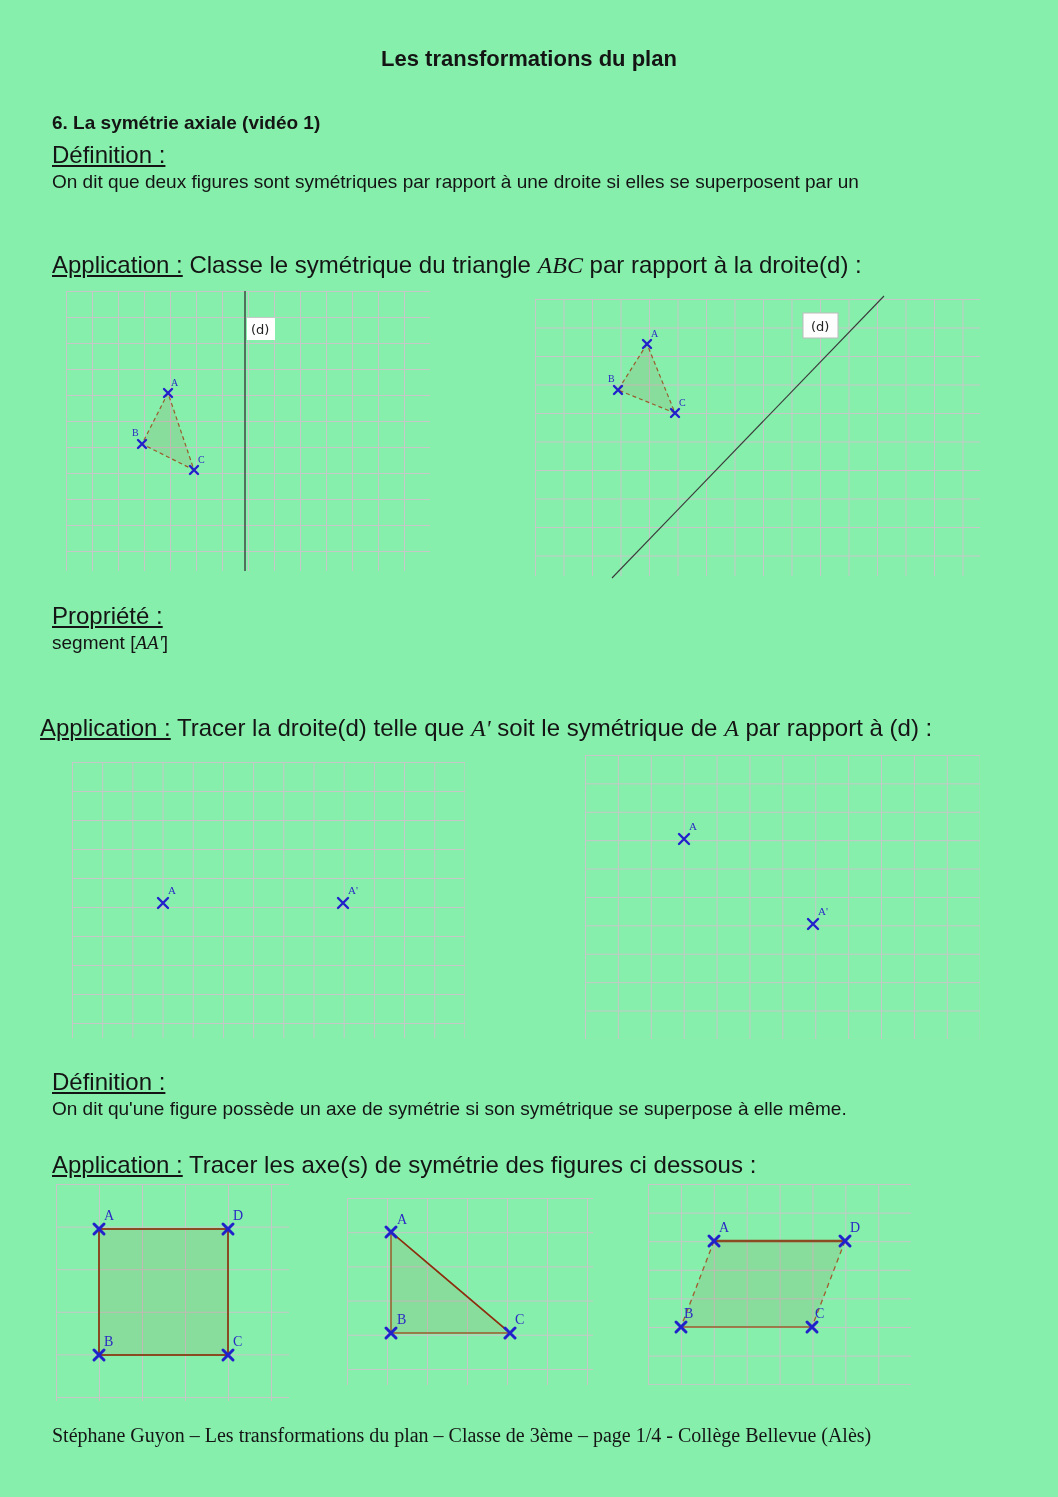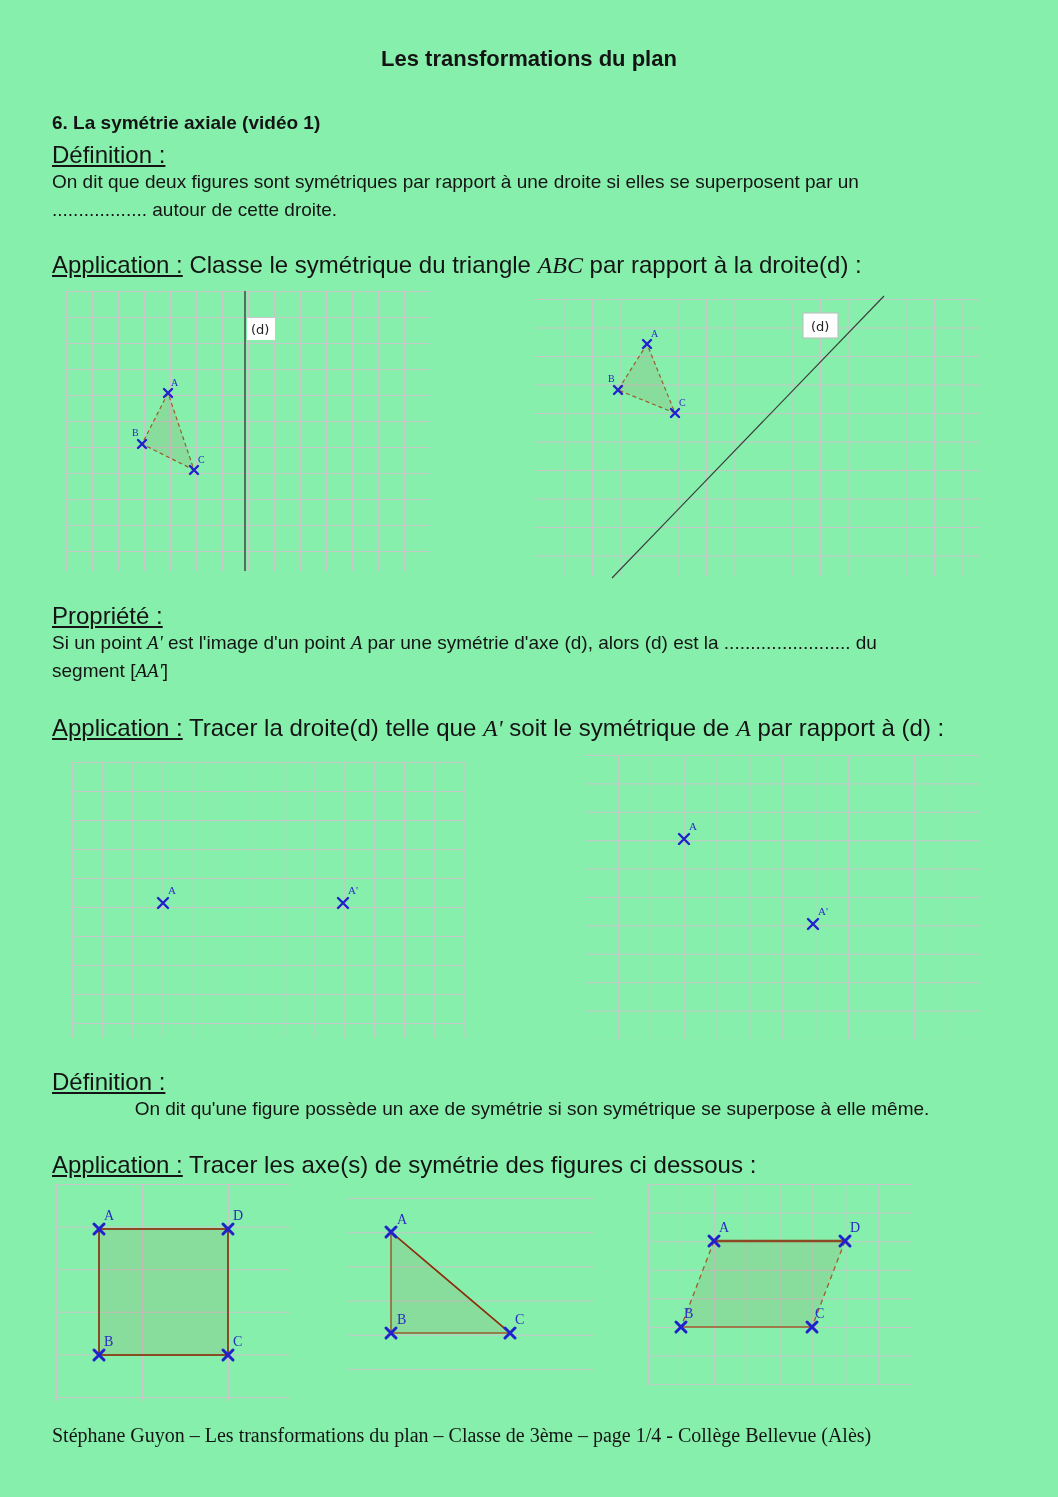--- a/index.html
+++ b/index.html
@@ -43,21 +43,20 @@
 
   <div class="abs title">Les transformations du plan</div>
 
   <div class="abs h-bold" style="left:52px; top:112px;">6. La symétrie axiale (vidéo 1)</div>
 
   <div class="abs body-text" style="left:52px; top:141px;">
     <span class="u">Définition :</span>
   </div>
   <div class="abs para" style="left:52px; top:168px; width:960px;">
     <div>On dit que deux figures sont symétriques par rapport à une droite si elles se superposent par un</div>
-    <div>.................. autour de cette droite.</div>
   </div>
 
   <div class="abs body-text" style="left:52px; top:251px;">
     <span class="u">Application :</span><span> Classe le symétrique du triangle </span><span class="math">ABC</span><span> par rapport à la droite(d) :</span>
   </div>
 
   <div class="grid" style="left:66px; top:291px; width:364px; height:280px; background-size:26px 26px;">
     <svg width="364" height="280" viewBox="0 0 364 280">
       <line x1="179" y1="0" x2="179" y2="280" stroke="#3c3c3c" stroke-width="1.4"></line>
       <rect x="181" y="27" width="28" height="22" fill="#ffffff"></rect>
@@ -98,25 +97,24 @@
       <text x="116" y="38" class="glabel">A</text>
       <text x="73" y="83" class="glabel">B</text>
       <text x="144" y="107" class="glabel">C</text>
     </svg>
   </div>
 
   <div class="abs body-text" style="left:52px; top:602px;">
     <span class="u">Propriété :</span>
   </div>
   <div class="abs para" style="left:52px; top:629px; width:960px;">
-    <div><span>Si un point </span><span class="math">A'</span><span> est l'image d'un point </span><span class="math">A</span><span> par une symétrie d'axe (d), alors (d) est la ........................ du</span></div>
     <div><span>segment [</span><span class="math">AA'</span><span>]</span></div>
   </div>
 
-  <div class="abs body-text" style="left:52px; top:714px;">
+  <div class="abs body-text" style="left:40px; top:714px;">
     <span class="u">Application :</span><span> Tracer la droite(d) telle que </span><span class="math">A'</span><span> soit le symétrique de </span><span class="math">A</span><span> par rapport à (d) :</span>
   </div>
 
   <div class="grid" style="left:72px; top:762px; width:393px; height:276px; background-size:30.2px 29px;">
     <svg width="393" height="276" viewBox="0 0 393 276">
       <g class="xm">
           <path d="M86,136 L96,146 M86,146 L96,136"></path>
         </g>
       <g class="xm">
           <path d="M266,136 L276,146 M266,146 L276,136"></path>
@@ -135,21 +133,21 @@
           <path d="M223,164 L233,174 M223,174 L233,164"></path>
         </g>
       <text x="104" y="75" class="glabel-md">A</text>
       <text x="233" y="160" class="glabel-md">A'</text>
     </svg>
   </div>
 
   <div class="abs body-text" style="left:52px; top:1068px;">
     <span class="u">Définition :</span>
   </div>
-  <div class="abs para" style="left:52px; top:1095px; width:960px;text-align:center;">
+  <div class="abs para" style="left:52px; top:1095px; width:960px;">
     <div>On dit qu'une figure possède un axe de symétrie si son symétrique se superpose à elle même.</div>
   </div>
 
   <div class="abs body-text" style="left:52px; top:1151px;">
     <span class="u">Application :</span><span> Tracer les axe(s) de symétrie des figures ci dessous :</span>
   </div>
 
   <div class="grid" style="left:56px; top:1184px; width:233px; height:217px; background-size:43px 42.6px;">
     <svg width="233" height="217" viewBox="0 0 233 217">
       <rect x="43" y="45" width="129" height="126" fill="rgba(154,91,43,0.12)" stroke="#8a4a22" stroke-width="2"></rect>

